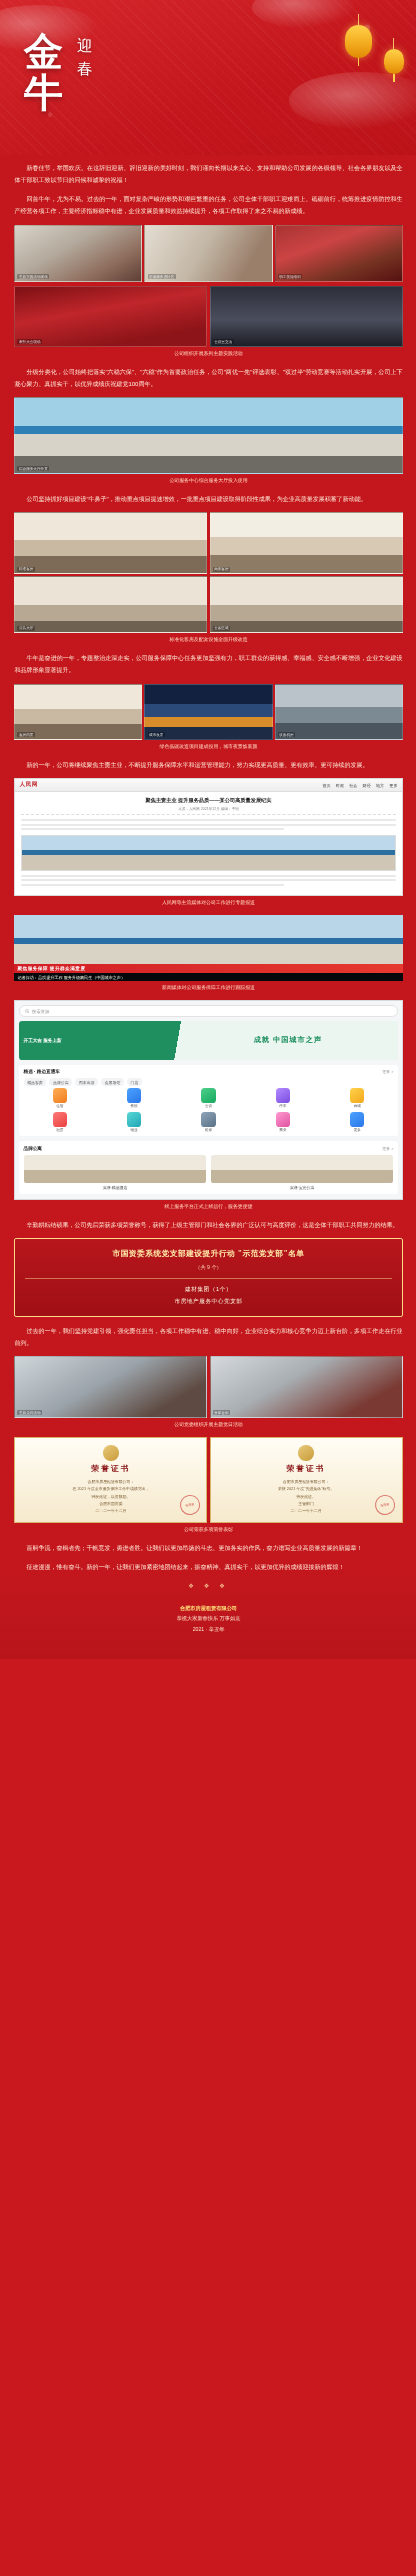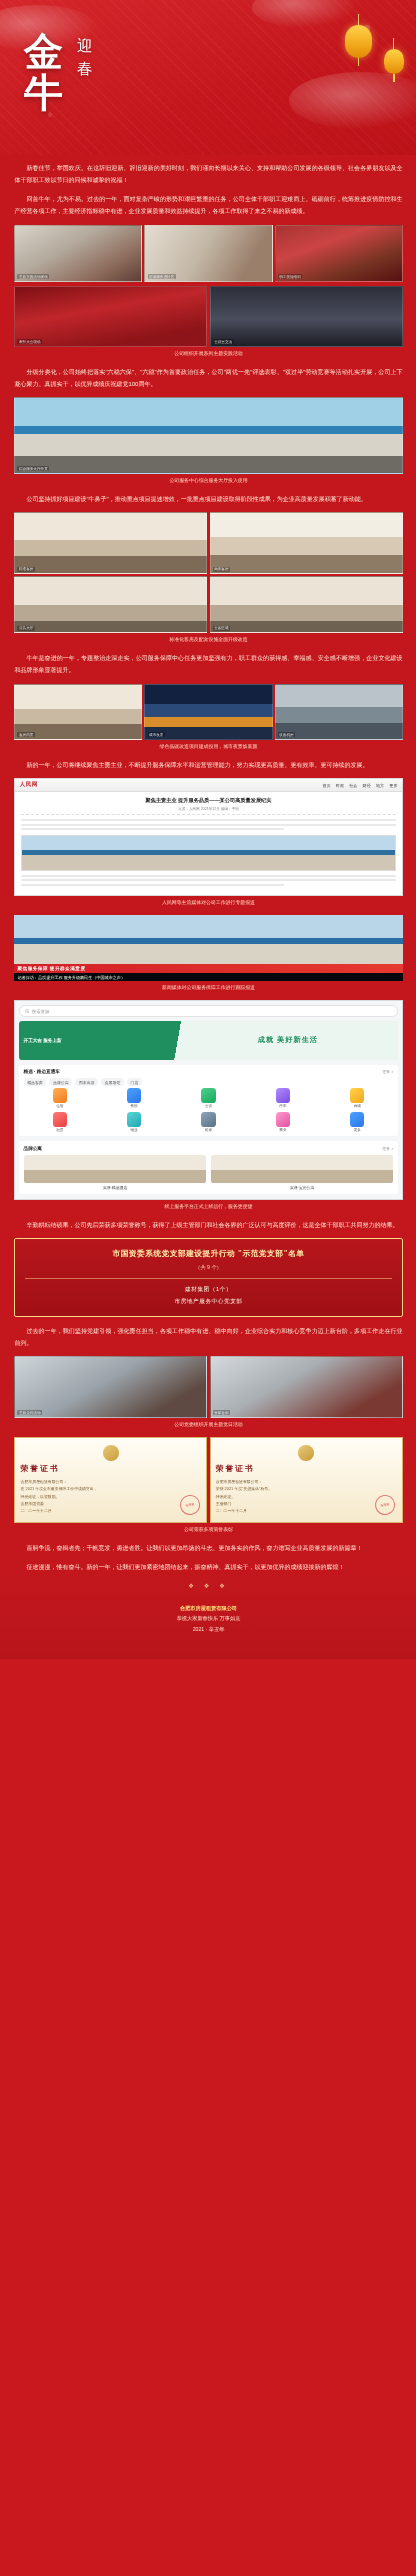--- a/index.html
+++ b/index.html
@@ -306,21 +306,21 @@
     display: inline-block; background: #ffe27a; color: #b1121a;
     font-size: 5.2px; font-weight: bold; padding: 1px 4.1px; border-radius: 1px; margin-top: 3.1px;
   }
 
   
   .cert {
     position: relative;
     background: linear-gradient(180deg,#fffdf6,#f6e9cc);
     border: 1.5px solid #d8b46a;
     padding: 7.2px 5.2px;
-    text-align: left;
+    text-align: center;
     color: #8a1417;
     min-height: 77px;
   }
   .cert .c-top {
     font-family: "Liberation Serif", serif;
     font-size: 7.7px; font-weight: bold; letter-spacing: 2.1px; margin-bottom: 4.1px;
   }
   .cert .c-line { font-size: 3.9px; color: #7a5a30; line-height: 1.9; }
   .cert .c-seal {
     position: absolute; right: 7.2px; bottom: 7.2px;
@@ -484,21 +484,21 @@
           <circle cx="10" cy="10" r="7" fill="none" stroke="#999" stroke-width="2.5"></circle>
           <line x1="15" y1="15" x2="22" y2="22" stroke="#999" stroke-width="2.5"></line>
         </svg>
         <span>搜索资源</span>
       </div>
 
       <div class="app-banner">
         <div class="bn-left">开工大吉
 服务上新</div>
         <div class="bn-right">成就
-美好新生活</div>
+中国城市之声</div>
       </div>
 
       <div class="app-sect">
         <div class="app-sect-head">
           <span>精选 · 路边直通车</span>
           <span class="more">更多 &gt;</span>
         </div>
         <div class="app-tags">
           <span class="app-tag">精品客房</span>
           <span class="app-tag">品牌公寓</span>

